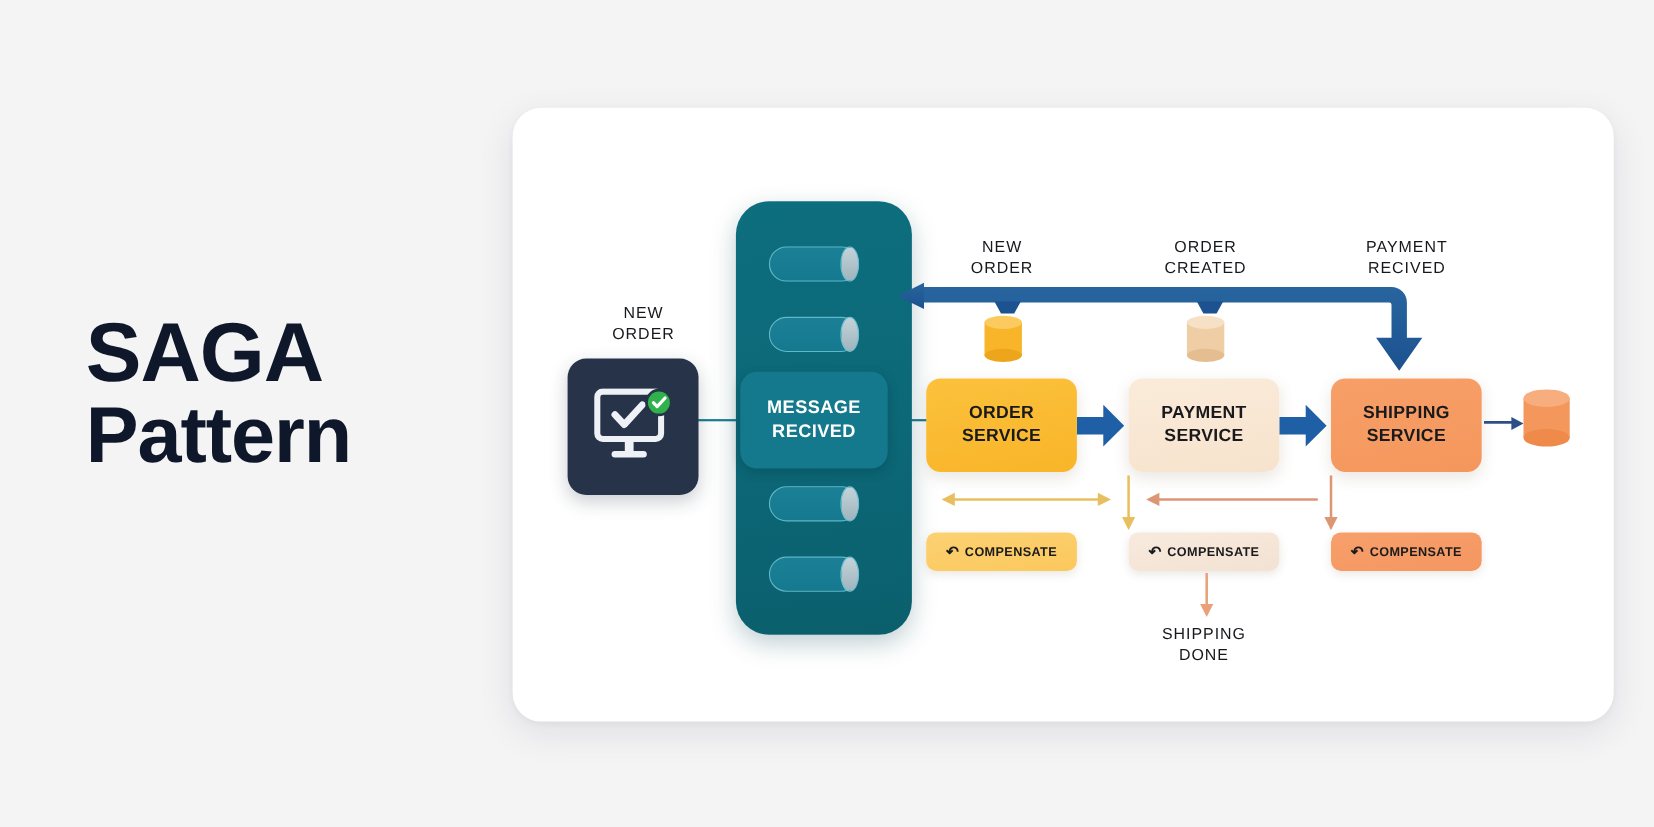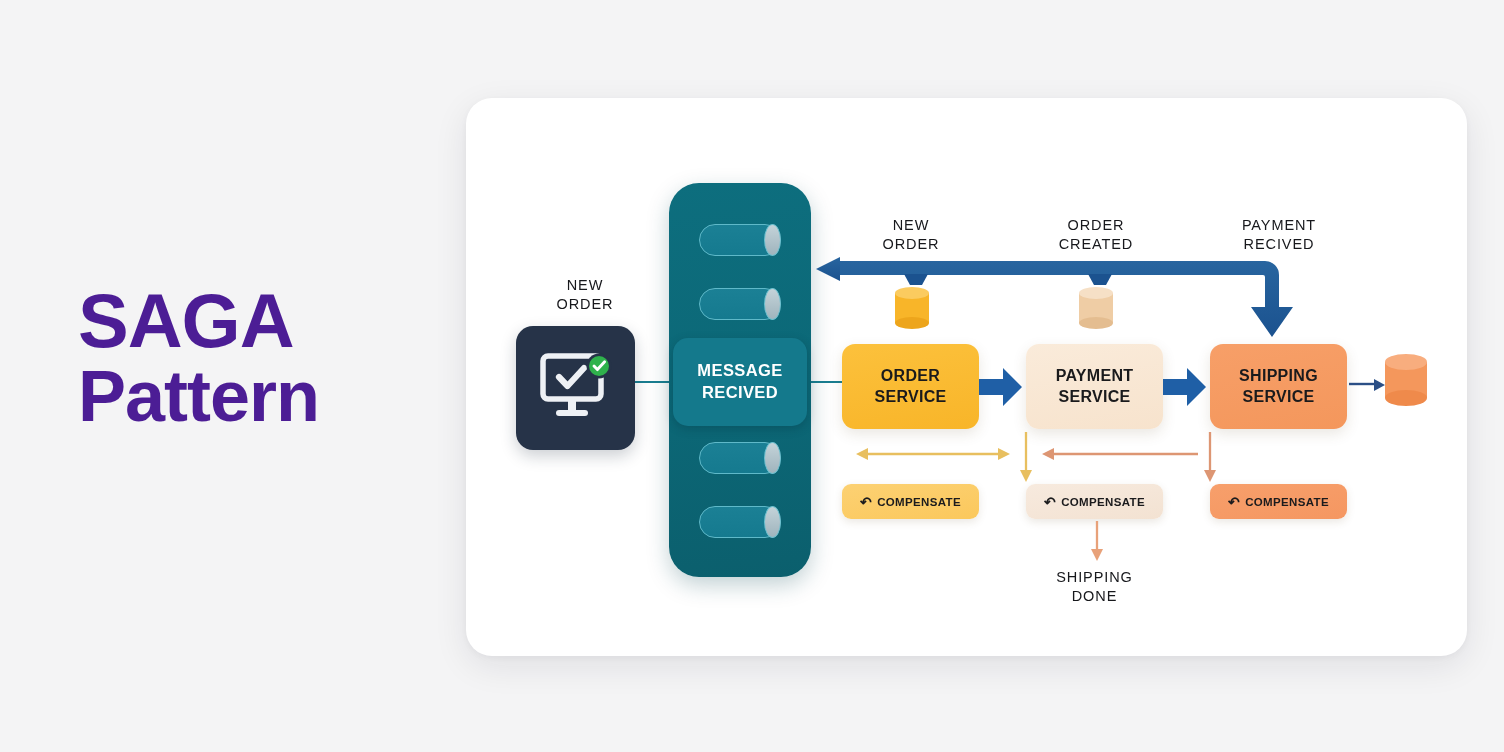--- a/index.html
+++ b/index.html
@@ -10,21 +10,21 @@
     font-family: "Liberation Sans", sans-serif;
     overflow: hidden;
   }
   #stage { position: relative; width: 1504px; height: 752px; }
 
   
   #title-block {
     position: absolute; left: 78px; top: 282px;
     width: 330px;
     font-weight: bold;
-    color: #4c1d95;
+    color: #0f172a;
     line-height: 1.02;
     letter-spacing: -1px;
   }
   #title-line-1 { font-size: 76px; display: block; }
   #title-line-2 { font-size: 72px; display: block; margin-top: 0; }
 
   
   #card {
     position: absolute; left: 466px; top: 98px;
     width: 1001px; height: 558px;
@@ -51,21 +51,21 @@
     width: 119px; height: 124px;
     background: #263348;
     border-radius: 17px;
     box-shadow: 0 6px 16px rgba(25,35,55,0.22);
   }
   #monitor-svg { position: absolute; left: 50%; top: 50%; transform: translate(-50%,-50%); }
 
   
   #broker-col {
     position: absolute; left: 669px; top: 183px;
-    width: 142px; height: 394px;
+    width: 160px; height: 394px;
     border-radius: 30px;
     background: linear-gradient(175deg, #0d6e7e 0%, #0c6877 52%, #0b5f6d 100%);
     box-shadow: 0 8px 22px rgba(10,70,85,0.25);
   }
   .queue-pill {
     position: absolute; left: 30px;
     width: 82px; height: 32px;
     border-radius: 16px;
     background: linear-gradient(180deg, #1b8095 0%, #157a8f 100%);
     border: 1.4px solid #5fb9c9;

